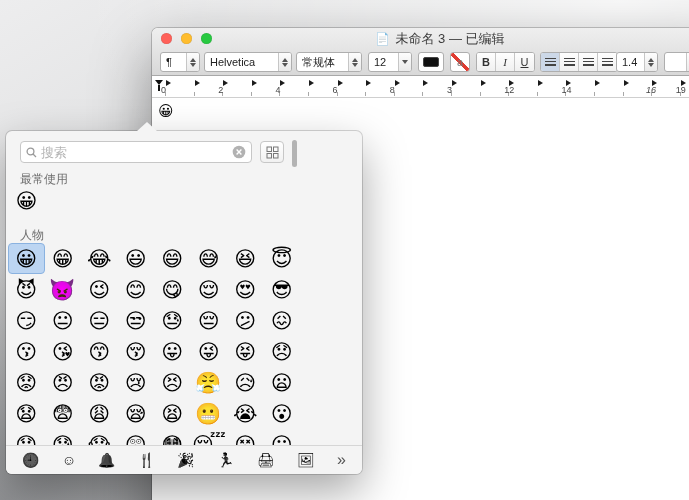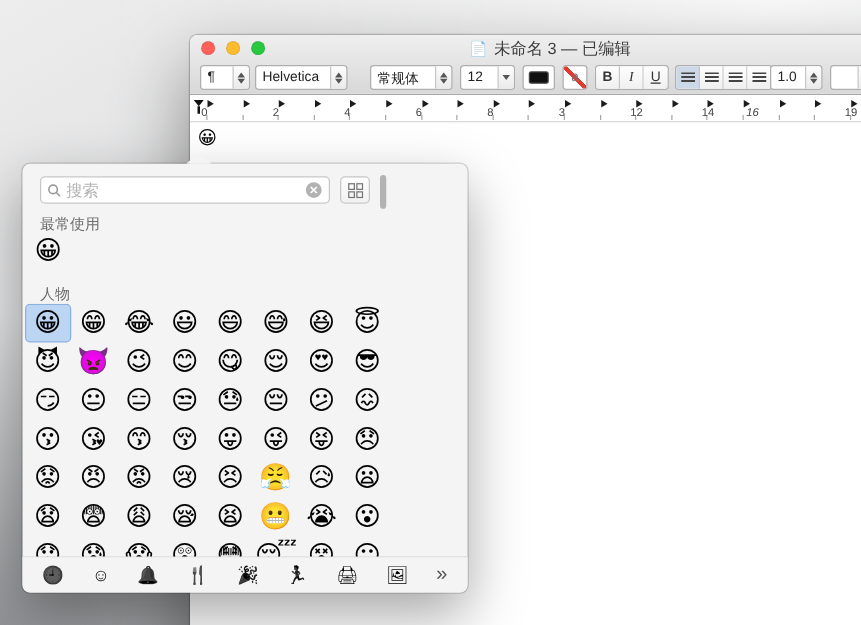--- a/index.html
+++ b/index.html
@@ -61,21 +61,21 @@
   .ruler-num{position:absolute;top:9px;font-size:9px;color:#444}
   .indent-first{position:absolute;left:3px;top:4px;width:0;height:0;border-left:4px solid transparent;
     border-right:4px solid transparent;border-top:5px solid #111}
   .indent-stem{position:absolute;left:6px;top:9px;width:2px;height:6px;background:#111}
 
   
   .doc{position:absolute;top:70px;left:0;right:0;bottom:0;background:#fff}
   .typed{position:absolute;left:6px;top:5px;font-size:15px;line-height:1}
 
   
-  .popover{position:absolute;left:18px;top:131px;width:356px;height:343px;background:#f4f4f4;border-radius:6px;
+  .popover{position:absolute;left:6px;top:131px;width:356px;height:343px;background:#f4f4f4;border-radius:6px;
     box-shadow:0 0 0 1px rgba(0,0,0,.16),0 18px 45px rgba(0,0,0,.35);z-index:50}
   .popover-arrow{position:absolute;left:131px;top:-9px;width:0;height:0;
     border-left:10px solid transparent;border-right:10px solid transparent;border-bottom:9px solid #f4f4f4}
   .search-field{position:absolute;left:14px;top:10px;width:232px;height:22px;background:#fff;border:1px solid #c7c7c7;
     border-radius:4px;display:flex;align-items:center;padding:0 5px;gap:4px}
   .search-field input{flex:1;border:none;outline:none;background:transparent;font-size:13px;color:#333;min-width:0;
     font-family:"Liberation Sans",sans-serif}
   .search-field input::placeholder{color:#b3b3b3}
   .char-btn{position:absolute;left:254px;top:10px;width:24px;height:22px;background:linear-gradient(#fff,#f1f1f1);
     border:1px solid #c7c7c7;border-radius:4px;display:flex;align-items:center;justify-content:center}
@@ -110,21 +110,21 @@
       </div>
 
       <div class="toolbar">
         <div class="ctrl" style="left:8px;width:40px">
           <span class="lbl">¶</span>
           <span class="zone">
               <i class="arr-up"></i>
               <i class="arr-dn"></i>
             </span>
         </div>
-        <div class="ctrl" style="left:52px;width:74px">
+        <div class="ctrl" style="left:52px;width:88px">
           <span class="lbl">Helvetica</span>
           <span class="zone">
               <i class="arr-up"></i>
               <i class="arr-dn"></i>
             </span>
         </div>
         <div class="ctrl" style="left:144px;width:66px">
           <span class="lbl">常规体</span>
           <span class="zone">
               <i class="arr-up"></i>
@@ -156,21 +156,21 @@
               <i class="align-lines"></i>
             </span>
           <span>
               <i class="align-lines"></i>
             </span>
           <span>
               <i class="align-lines"></i>
             </span>
         </div>
         <div class="ctrl" style="left:464px;width:42px">
-          <span class="lbl">1.0</span>
+          <span class="lbl">1.4</span>
           <span class="zone">
               <i class="arr-up"></i>
               <i class="arr-dn"></i>
             </span>
         </div>
         <div class="ctrl" style="left:512px;width:36px">
           <span class="lbl"><i class="list-icon"></i></span>
           <span class="zone"></span>
         </div>
       </div>
@@ -221,21 +221,21 @@
         </div>
       <div>
           <span class="ruler-num" style="left: 9px;">0</span>
           <span class="ruler-num" style="left: 66.2px;">2</span>
           <span class="ruler-num" style="left: 123.4px;">4</span>
           <span class="ruler-num" style="left: 180.6px;">6</span>
           <span class="ruler-num" style="left: 237.8px;">8</span>
           <span class="ruler-num" style="left: 295px;">3</span>
           <span class="ruler-num" style="left: 352.2px;">12</span>
           <span class="ruler-num" style="left: 409.4px;">14</span>
-          <span class="ruler-num" style="left: 445px; font-style: italic;">16</span>
+          <span class="ruler-num" style="left: 494px; font-style: italic;">16</span>
           <span class="ruler-num" style="left: 523.8px;">19</span>
         </div>
     </div>
 
     <div class="doc">
       <span class="typed">😀</span>
     </div>
   </div>
 
   <div class="popover">

